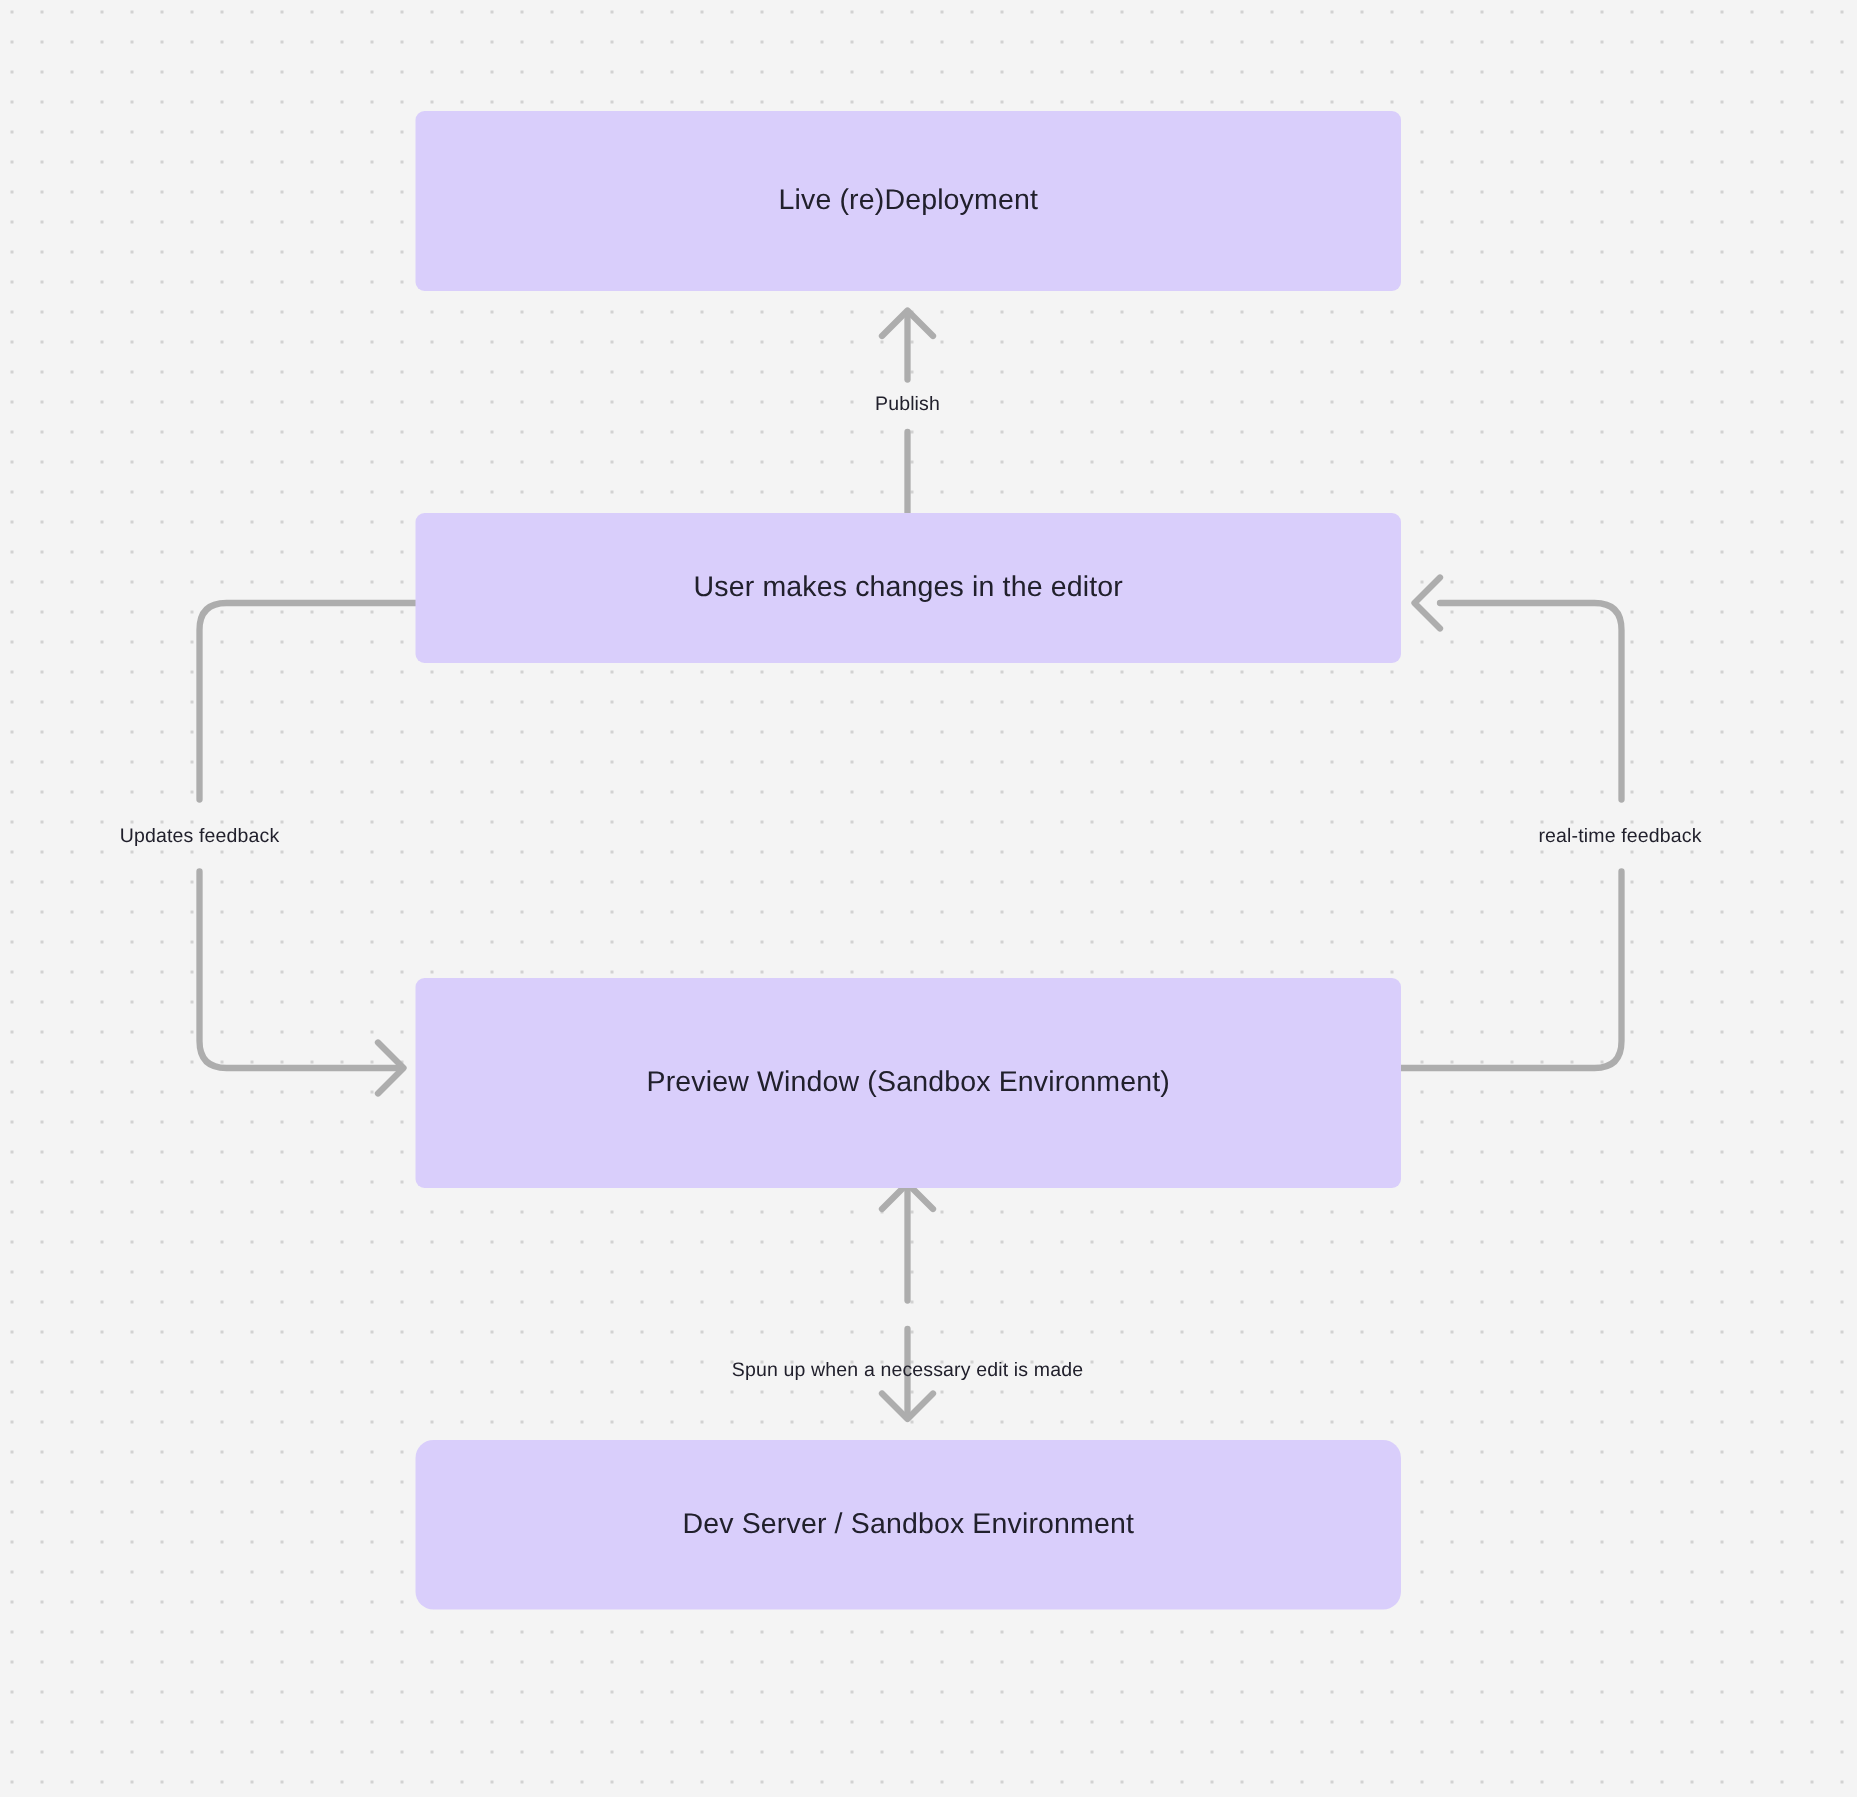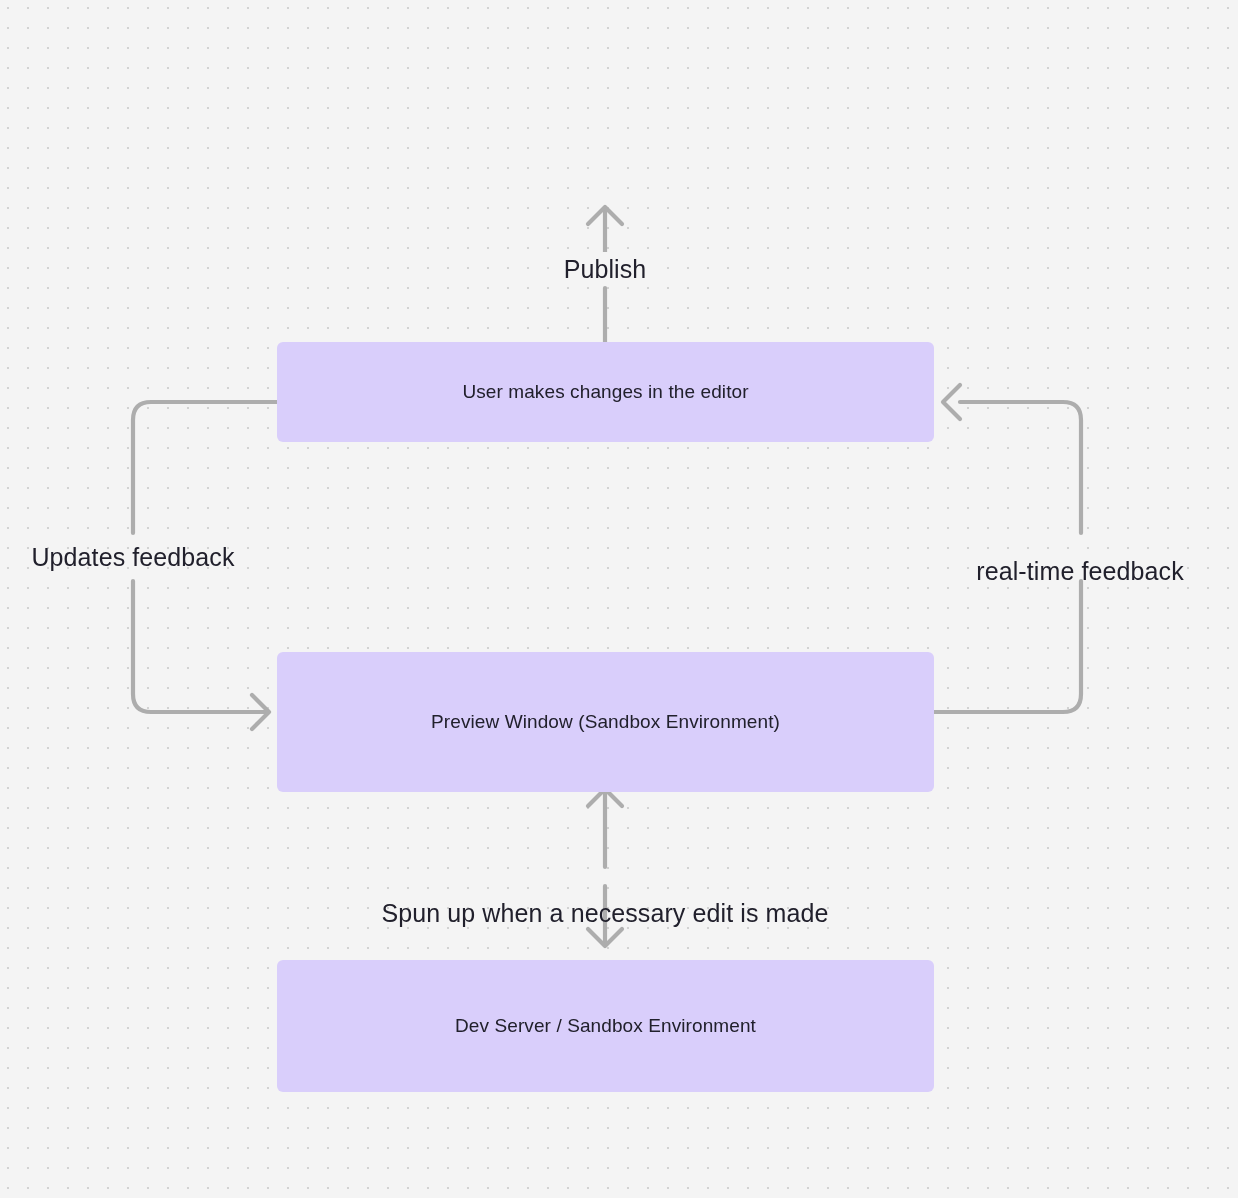--- a/index.html
+++ b/index.html
@@ -48,21 +48,21 @@
     font-size: 19px;
     color: #21202c;
     letter-spacing: 0.1px;
     text-align: center;
     line-height: 1.25;
     white-space: nowrap;
   }
 
   .edge-label {
     position: absolute;
-    font-size: 25px;
+    font-size: 13px;
     color: #21202c;
     letter-spacing: 0.1px;
     white-space: nowrap;
     background: #f4f4f4;
     padding: 2px 5px;
     transform: translate(-50%, -50%);
     line-height: 1.2;
   }
   .edge-label.transparent-bg {
     background: transparent;
@@ -98,34 +98,37 @@
       <g>
         <path d="M 605 867 L 605 790"></path>
         <path d="M 588 806 L 605 789 L 622 806"></path>
         <path d="M 605 886 L 605 945"></path>
         <path d="M 588 929 L 605 946 L 622 929"></path>
       </g>
 
     </g>
   </svg>
 
+  <div class="node" style="left:277px; top:74px; width:657px; height:120px;">
+    <span class="node-label">Live (re)Deployment</span>
+  </div>
 
   <div class="node" style="left:277px; top:342px; width:657px; height:100px;">
     <span class="node-label">User makes changes in the editor</span>
   </div>
 
   <div class="node" style="left:277px; top:652px; width:657px; height:140px;">
     <span class="node-label">Preview Window (Sandbox Environment)</span>
   </div>
 
-  <div class="node" style="left:277px; top:960px; width:657px; height:132px;">
+  <div class="node" style="left:277px; top:960px; width:657px; height:113px;border-radius:12px;">
     <span class="node-label">Dev Server / Sandbox Environment</span>
   </div>
 
   <div class="edge-label" style="left:605px; top:269px;">Publish</div>
 
   <div class="edge-label transparent-bg" style="left:133px; top:557px;">Updates feedback</div>
 
-  <div class="edge-label transparent-bg" style="left:1080px; top:557px;margin-top:14px;">real-time feedback</div>
+  <div class="edge-label transparent-bg" style="left:1080px; top:557px;">real-time feedback</div>
 
   <div class="edge-label transparent-bg" style="left:605px; top:866px;margin-top:47px;">Spun up when a necessary edit is made</div>
 
 </div>
 
 </body></html>

